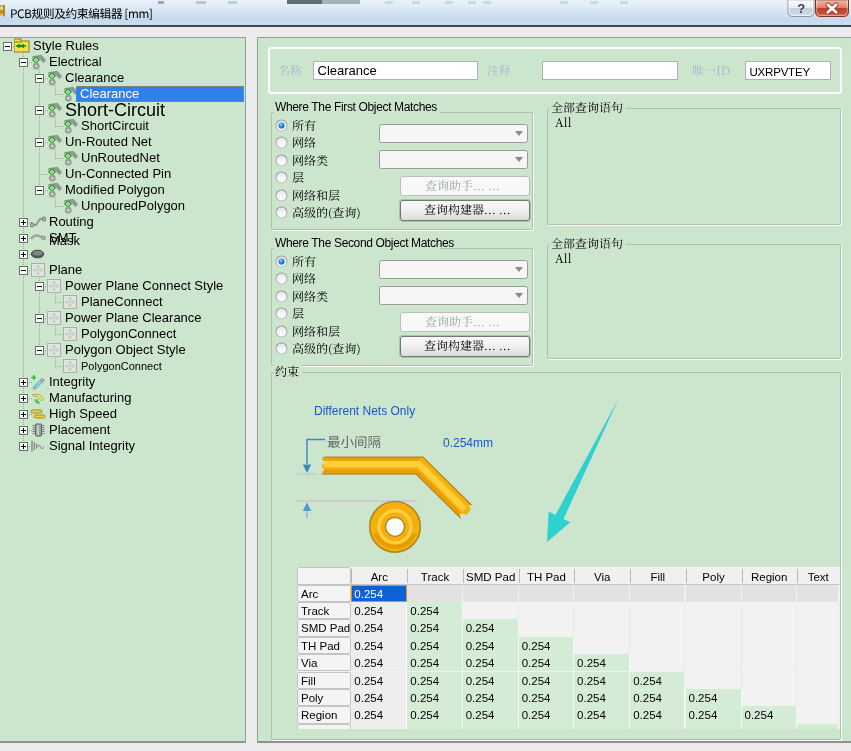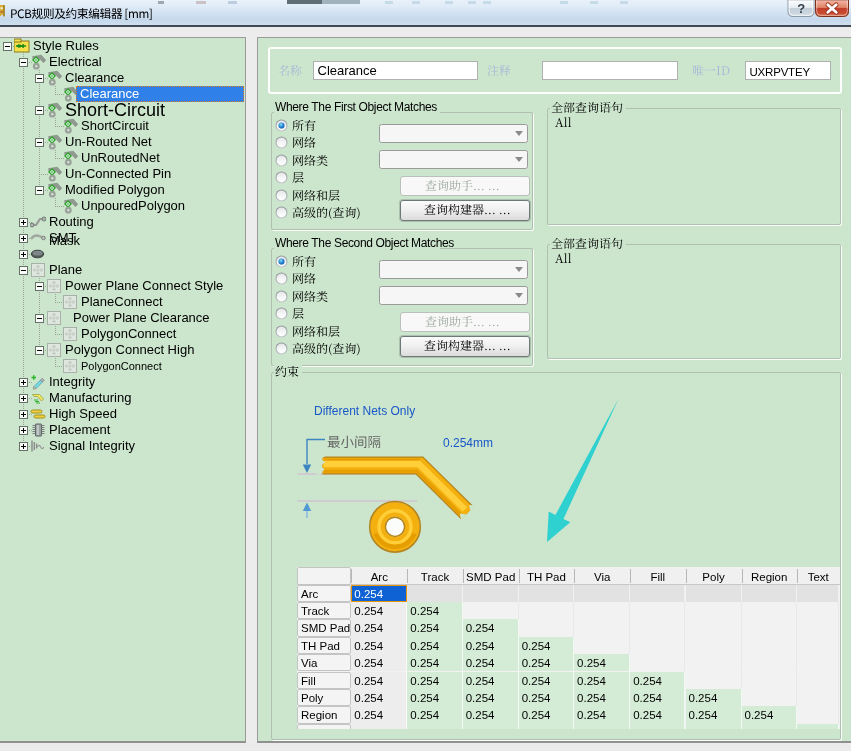--- a/index.html
+++ b/index.html
@@ -266,35 +266,35 @@
     <path d="M8 3.5 L8 12.5 M3.5 8 L12.5 8 M8 3.5 l-1.7 1.7 M8 3.5 l1.7 1.7 M8 12.5 l-1.7 -1.7 M8 12.5 l1.7 -1.7 M3.5 8 l1.7 -1.7 M3.5 8 l1.7 1.7 M12.5 8 l-1.7 -1.7 M12.5 8 l-1.7 1.7" stroke="#c4ccc4" stroke-width="1.2" fill="none"></path>
   </svg>
 <div class="txt" style="left:81px;top:295px;font-size:13px">PlaneConnect</div>
 <div class="abs" style="left:45px;top:318px;width:3px;height:1px;background-image:repeating-linear-gradient(to right,#9aa49a 0,#9aa49a 1px,transparent 1px,transparent 2px)"></div>
 <div class="abs" style="left:35px;top:314px;width:9px;height:9px;background:#f8fcf8;border:1px solid #687068"></div>
 <div class="abs" style="left:37px;top:318px;width:5px;height:1px;background:#000"></div>
 <svg class="abs" style="left:46px;top:310px" width="16" height="16" viewBox="0 0 16 16">
     <rect x="1.5" y="1.5" width="13" height="13" fill="#dfe5df" stroke="#a8b0a8"></rect>
     <path d="M8 3.5 L8 12.5 M3.5 8 L12.5 8 M8 3.5 l-1.7 1.7 M8 3.5 l1.7 1.7 M8 12.5 l-1.7 -1.7 M8 12.5 l1.7 -1.7 M3.5 8 l1.7 -1.7 M3.5 8 l1.7 1.7 M12.5 8 l-1.7 -1.7 M12.5 8 l-1.7 1.7" stroke="#c4ccc4" stroke-width="1.2" fill="none"></path>
   </svg>
-<div class="txt" style="left:73px;top:311px;font-size:13px">Power Plane Clearance</div>
+<div class="txt" style="left:65px;top:311px;font-size:13px">Power Plane Clearance</div>
 <div class="abs" style="left:55px;top:334px;width:9px;height:1px;background-image:repeating-linear-gradient(to right,#9aa49a 0,#9aa49a 1px,transparent 1px,transparent 2px)"></div>
 <svg class="abs" style="left:62px;top:326px" width="16" height="16" viewBox="0 0 16 16">
     <rect x="1.5" y="1.5" width="13" height="13" fill="#dfe5df" stroke="#a8b0a8"></rect>
     <path d="M8 3.5 L8 12.5 M3.5 8 L12.5 8 M8 3.5 l-1.7 1.7 M8 3.5 l1.7 1.7 M8 12.5 l-1.7 -1.7 M8 12.5 l1.7 -1.7 M3.5 8 l1.7 -1.7 M3.5 8 l1.7 1.7 M12.5 8 l-1.7 -1.7 M12.5 8 l-1.7 1.7" stroke="#c4ccc4" stroke-width="1.2" fill="none"></path>
   </svg>
 <div class="txt" style="left:81px;top:327px;font-size:13px">PolygonConnect</div>
 <div class="abs" style="left:45px;top:350px;width:3px;height:1px;background-image:repeating-linear-gradient(to right,#9aa49a 0,#9aa49a 1px,transparent 1px,transparent 2px)"></div>
 <div class="abs" style="left:35px;top:346px;width:9px;height:9px;background:#f8fcf8;border:1px solid #687068"></div>
 <div class="abs" style="left:37px;top:350px;width:5px;height:1px;background:#000"></div>
 <svg class="abs" style="left:46px;top:342px" width="16" height="16" viewBox="0 0 16 16">
     <rect x="1.5" y="1.5" width="13" height="13" fill="#dfe5df" stroke="#a8b0a8"></rect>
     <path d="M8 3.5 L8 12.5 M3.5 8 L12.5 8 M8 3.5 l-1.7 1.7 M8 3.5 l1.7 1.7 M8 12.5 l-1.7 -1.7 M8 12.5 l1.7 -1.7 M3.5 8 l1.7 -1.7 M3.5 8 l1.7 1.7 M12.5 8 l-1.7 -1.7 M12.5 8 l-1.7 1.7" stroke="#c4ccc4" stroke-width="1.2" fill="none"></path>
   </svg>
-<div class="txt" style="left:65px;top:343px;font-size:13px">Polygon Connect High</div>
+<div class="txt" style="left:65px;top:343px;font-size:13px">Polygon Object Style</div>
 <div class="abs" style="left:55px;top:366px;width:9px;height:1px;background-image:repeating-linear-gradient(to right,#9aa49a 0,#9aa49a 1px,transparent 1px,transparent 2px)"></div>
 <svg class="abs" style="left:62px;top:358px" width="16" height="16" viewBox="0 0 16 16">
     <rect x="1.5" y="1.5" width="13" height="13" fill="#dfe5df" stroke="#a8b0a8"></rect>
     <path d="M8 3.5 L8 12.5 M3.5 8 L12.5 8 M8 3.5 l-1.7 1.7 M8 3.5 l1.7 1.7 M8 12.5 l-1.7 -1.7 M8 12.5 l1.7 -1.7 M3.5 8 l1.7 -1.7 M3.5 8 l1.7 1.7 M12.5 8 l-1.7 -1.7 M12.5 8 l-1.7 1.7" stroke="#c4ccc4" stroke-width="1.2" fill="none"></path>
   </svg>
 <div class="txt" style="left:81px;top:359px;font-size:11px">PolygonConnect</div>
 <div class="abs" style="left:29px;top:382px;width:3px;height:1px;background-image:repeating-linear-gradient(to right,#9aa49a 0,#9aa49a 1px,transparent 1px,transparent 2px)"></div>
 <div class="abs" style="left:19px;top:378px;width:9px;height:9px;background:#f8fcf8;border:1px solid #687068"></div>
 <div class="abs" style="left:21px;top:382px;width:5px;height:1px;background:#000"></div>
 <div class="abs" style="left:23px;top:380px;width:1px;height:5px;background:#000"></div>

